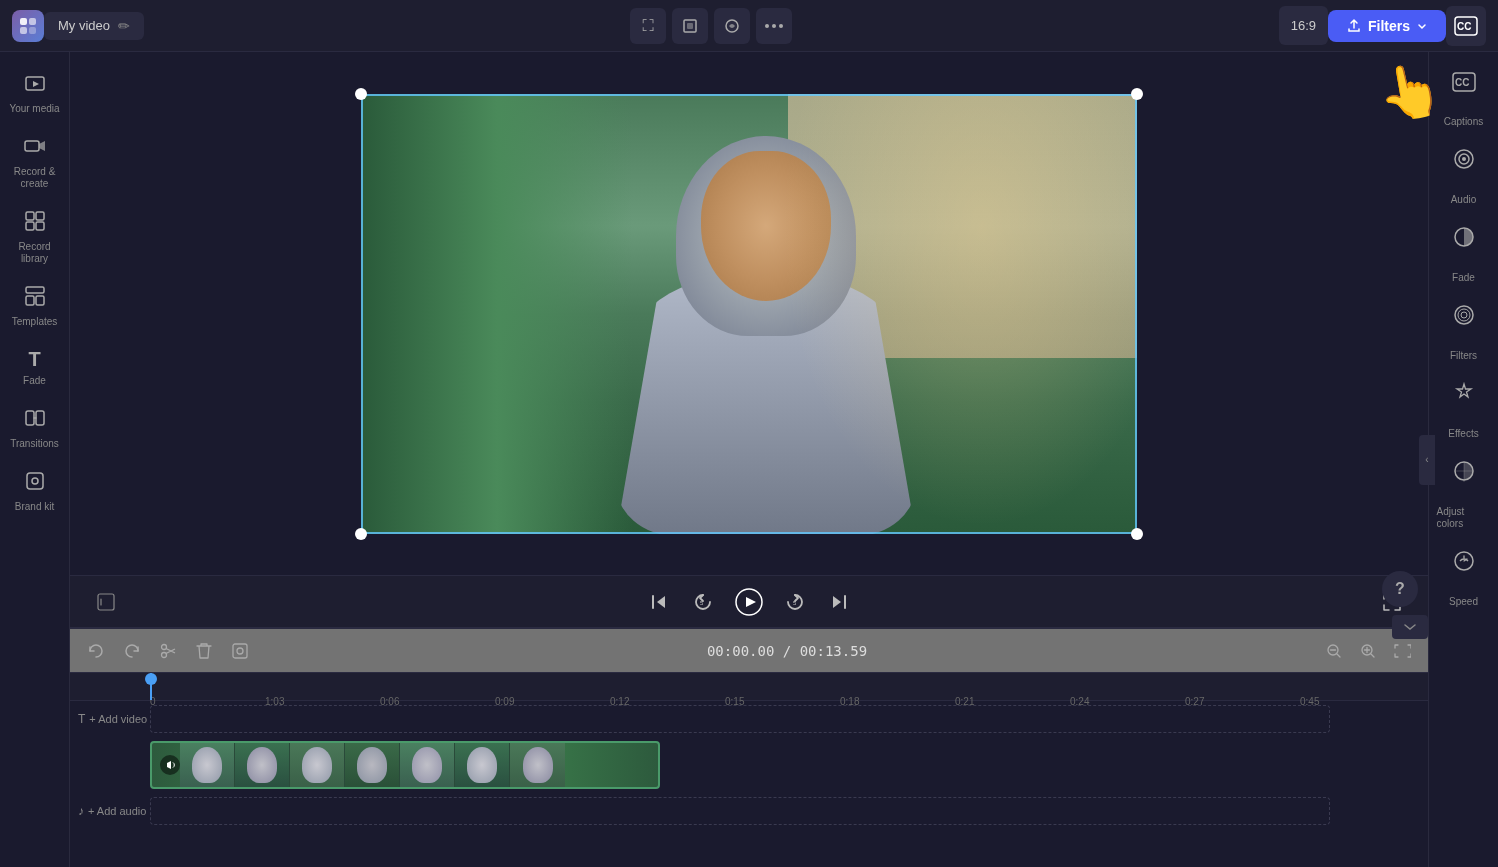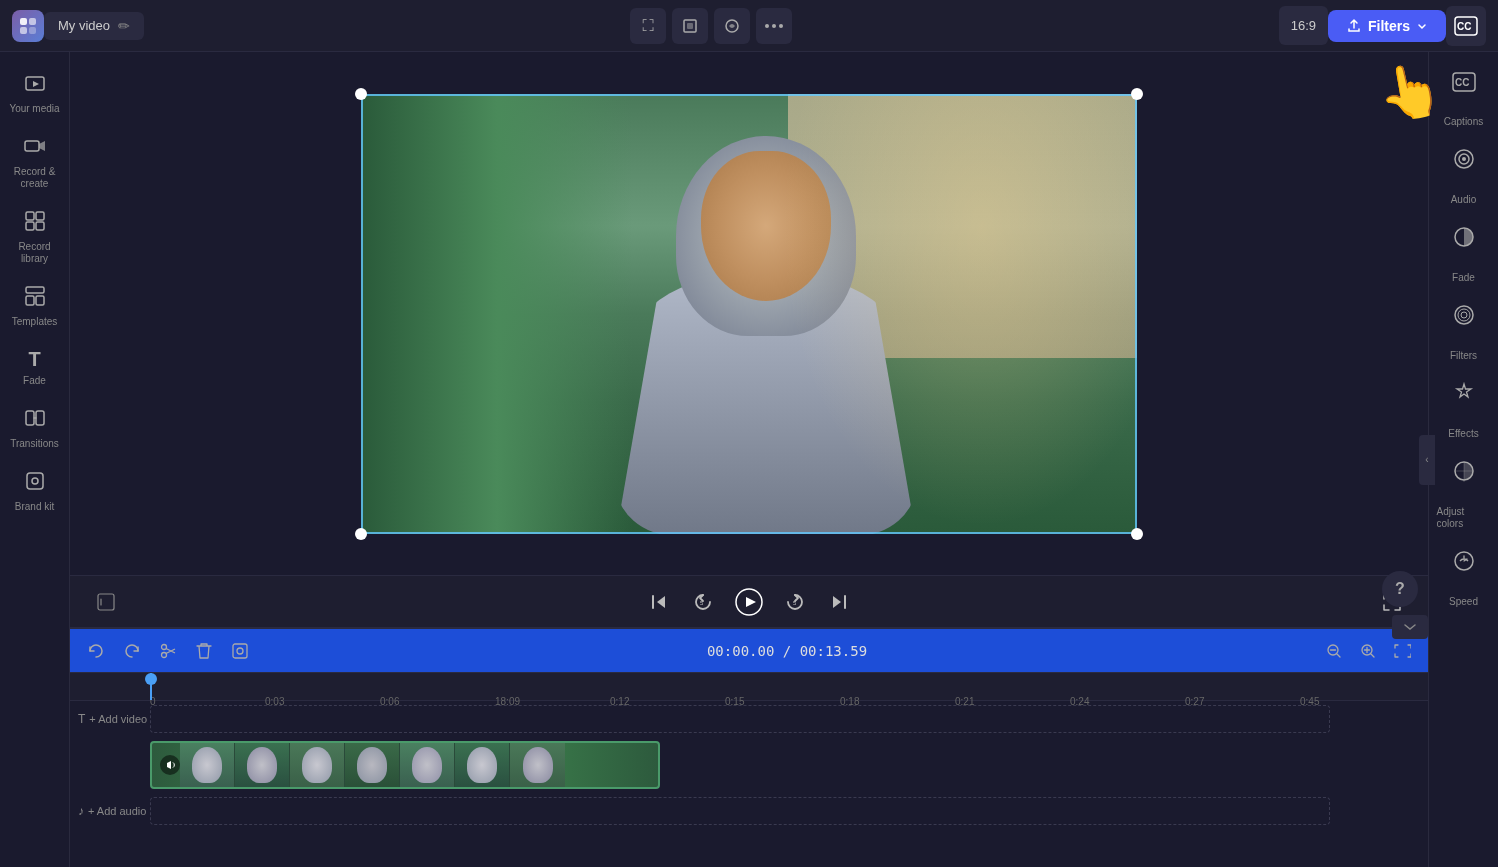--- a/index.html
+++ b/index.html
@@ -285,21 +285,21 @@
     .timeline-area {
       height: 240px;
       background: #1a1a2e;
       border-top: 2px solid #2a2a40;
       display: flex;
       flex-direction: column;
       flex-shrink: 0;
     }
     .timeline-toolbar {
       height: 44px;
-      background: #1d4ed8;
+      background: #737373;
       display: flex;
       align-items: center;
       padding: 0 12px;
       gap: 8px;
       border-bottom: 1px solid #2a2a40;
     }
     .tl-btn {
       width: 28px;
       height: 28px;
       display: flex;
@@ -813,23 +813,23 @@
           </div>
         </div>
       </div>
 
       <div class="timeline-content">
 
         <div class="timeline-ruler">
           <div class="playhead"></div>
           <div class="ruler-marks">
             <span class="ruler-mark" style="left:0px">0</span>
-            <span class="ruler-mark" style="left:115px">0:03</span>
+            <span class="ruler-mark" style="left:115px">1:03</span>
             <span class="ruler-mark" style="left:230px">0:06</span>
-            <span class="ruler-mark" style="left:345px">18:09</span>
+            <span class="ruler-mark" style="left:345px">0:09</span>
             <span class="ruler-mark" style="left:460px">0:12</span>
             <span class="ruler-mark" style="left:575px">0:15</span>
             <span class="ruler-mark" style="left:690px">0:18</span>
             <span class="ruler-mark" style="left:805px">0:21</span>
             <span class="ruler-mark" style="left:920px">0:24</span>
             <span class="ruler-mark" style="left:1035px">0:27</span>
             <span class="ruler-mark" style="left:1150px">0:45</span>
           </div>
         </div>
 

